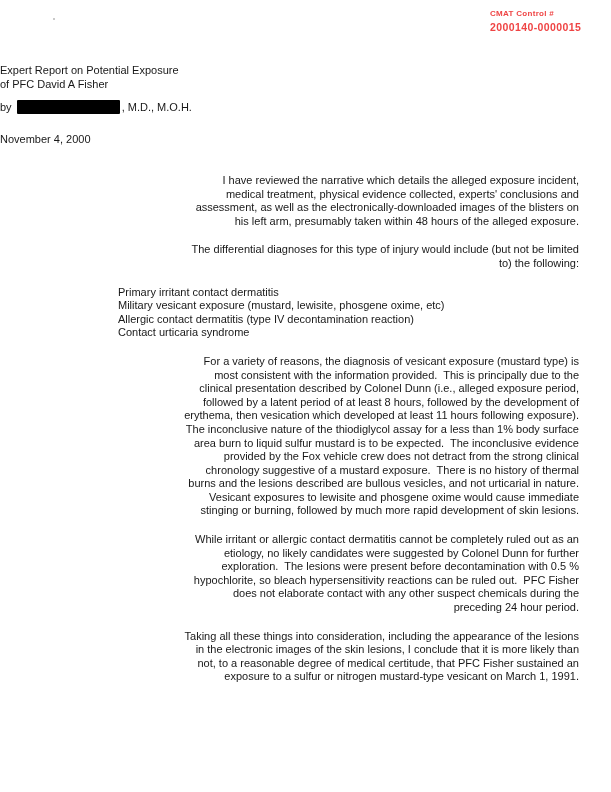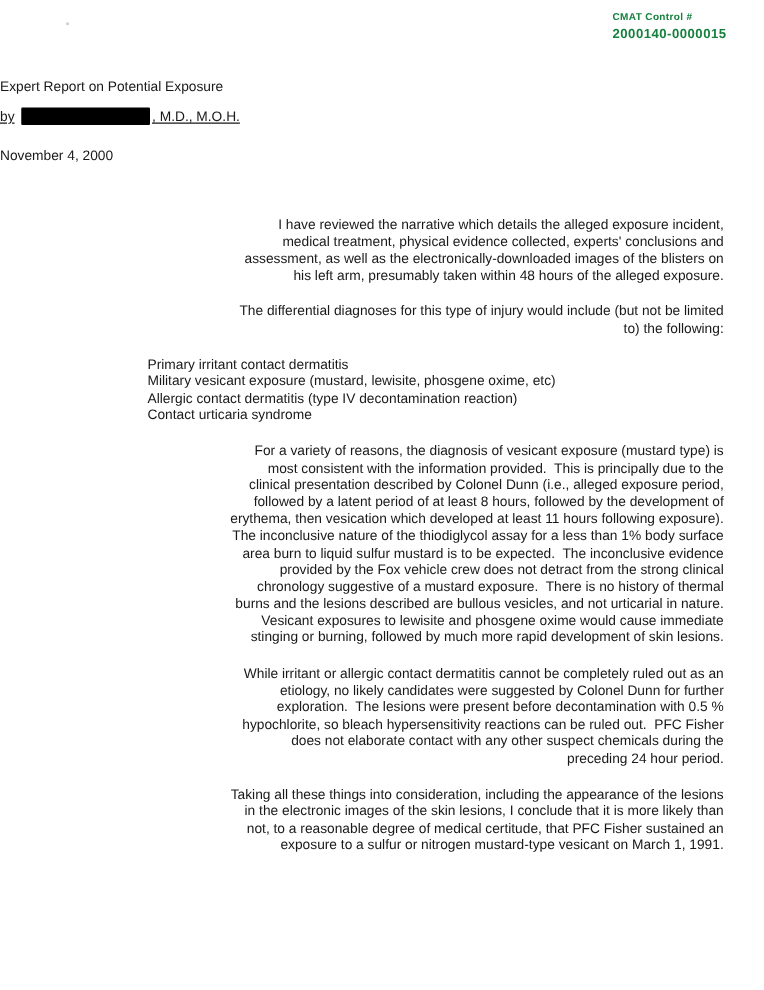--- a/index.html
+++ b/index.html
@@ -22,21 +22,21 @@
     top: 18px;
     width: 2px;
     height: 2px;
     background: #c9c9c9;
   }
   .control-block {
     position: absolute;
     top: 9px;
     left: 490px;
     font-weight: 700;
-    color: #15803d;
+    color: #ef4444;
   }
   .control-label {
     font-size: 8px;
     letter-spacing: 0.3px;
     line-height: 10px;
   }
   .control-value {
     font-size: 10.5px;
     letter-spacing: 0.4px;
     line-height: 13px;
@@ -46,21 +46,20 @@
     position: absolute;
     top: 63px;
     left: 0;
     width: 597px;
     text-align: left;
     font-size: 11px;
     line-height: 14px;
   }
   .byline {
     margin-top: 9px;
-    text-decoration: underline;
   }
   .redaction-bar {
     display: inline-block;
     width: 103px;
     height: 14px;
     background: #000000;
     vertical-align: middle;
     margin: 0 2px 2px 5px;
     border-radius: 1px;
   }
@@ -94,20 +93,21 @@
 
   <div class="scan-speck"></div>
 
   <div class="control-block">
     <div class="control-label">CMAT Control #</div>
     <div class="control-value">2000140-0000015</div>
   </div>
 
   <div class="report-header">
     <div>Expert Report on Potential Exposure</div>
+    <div>of PFC David A Fisher</div>
     <div class="byline">
       <span>by</span><span class="redaction-bar"></span><span>, M.D., M.O.H.</span>
     </div>
     <div class="report-date">November 4, 2000</div>
   </div>
 
   <div class="report-body">
     <p class="para">I have reviewed the narrative which details the alleged exposure incident,
 medical treatment, physical evidence collected, experts' conclusions and
 assessment, as well as the electronically-downloaded images of the blisters on

